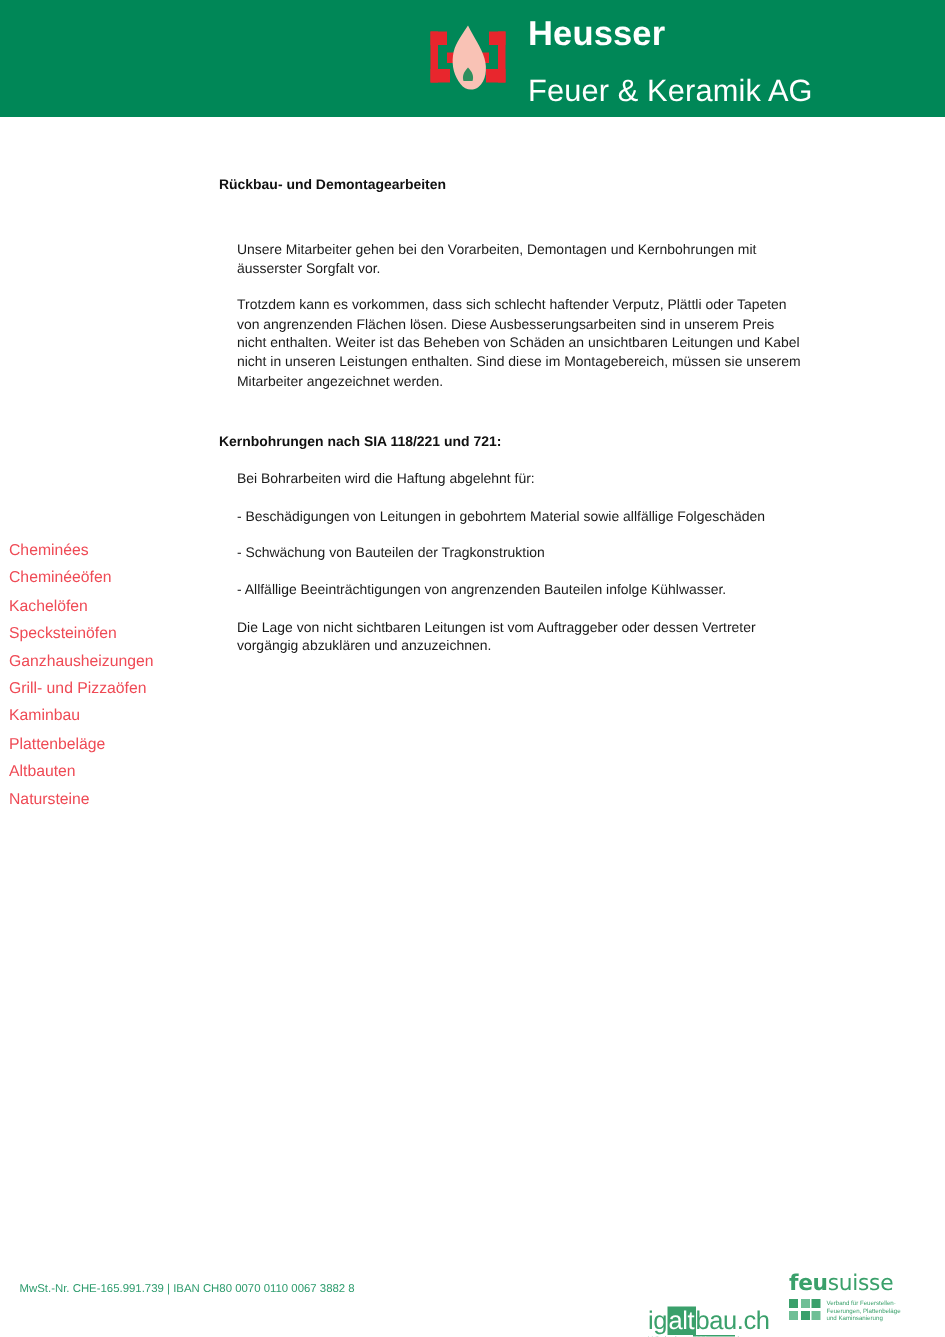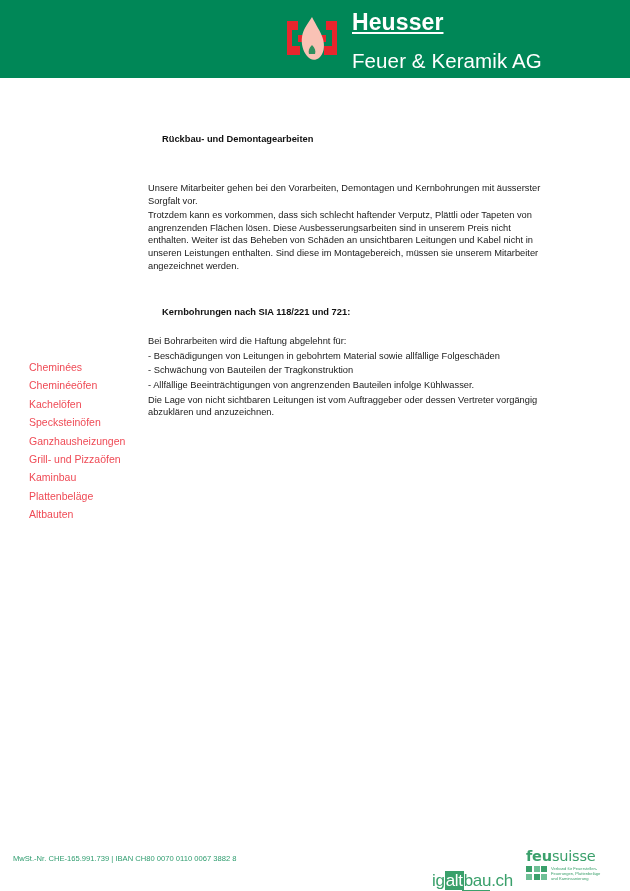--- a/index.html
+++ b/index.html
@@ -45,65 +45,64 @@
     flex-direction: column;
     justify-content: center;
     line-height: 1;
   }
   #brand-title {
     color: #ffffff;
     font-size: 23px;
     font-weight: bold;
     letter-spacing: 0.1px;
     margin-bottom: 17px;
-    text-decoration: underline;
   }
   #brand-subtitle {
     color: #ffffff;
     font-size: 20.5px;
     font-weight: normal;
     letter-spacing: 0.1px;
   }
 
   
   #sidebar {
     position: absolute;
     left: 0;
     top: 358px;
     width: 140px;
   }
   .nav-item {
     display: block;
     color: #ef4a55;
     font-size: 10.5px;
     line-height: 18.4px;
-    padding-left: 29px;
+    padding-left: 6px;
     text-decoration: none;
     white-space: nowrap;
   }
 
   
   #content {
     position: absolute;
     left: 146px;
     top: 117px;
     width: 400px;
   }
   .section-heading {
     font-size: 9.3px;
     font-weight: bold;
     line-height: 13px;
     color: #111111;
-    margin: 16px;
+    margin: 0;
   }
   .body-para {
     font-size: 9.3px;
     line-height: 12.6px;
     color: #1a1a1a;
-    margin: 2px;
+    margin: 12px;
   }
   .spacer-lg { height: 18px; }
   .spacer-md { height: 16px; }
 
   
   #footer {
     position: absolute;
     left: 0;
     bottom: 0;
     width: 630px;
@@ -213,20 +212,21 @@
 <nav id="sidebar">
   <a class="nav-item" href="#">Cheminées</a>
   <a class="nav-item" href="#">Cheminéeöfen</a>
   <a class="nav-item" href="#">Kachelöfen</a>
   <a class="nav-item" href="#">Specksteinöfen</a>
   <a class="nav-item" href="#">Ganzhausheizungen</a>
   <a class="nav-item" href="#">Grill- und Pizzaöfen</a>
   <a class="nav-item" href="#">Kaminbau</a>
   <a class="nav-item" href="#">Plattenbeläge</a>
   <a class="nav-item" href="#">Altbauten</a>
+  <a class="nav-item" href="#">Natursteine</a>
 </nav>
 
 <main id="content">
   <h2 class="section-heading">Rückbau- und Demontagearbeiten</h2>
   <div class="spacer-lg"></div>
   <p class="body-para">Unsere Mitarbeiter gehen bei den Vorarbeiten, Demontagen und Kernbohrungen mit äusserster Sorgfalt vor.</p>
   <p class="body-para">Trotzdem kann es vorkommen, dass sich schlecht haftender Verputz, Plättli oder Tapeten von angrenzenden Flächen lösen. Diese Ausbesserungsarbeiten sind in unserem Preis nicht enthalten. Weiter ist das Beheben von Schäden an unsichtbaren Leitungen und Kabel nicht in unseren Leistungen enthalten. Sind diese im Montagebereich, müssen sie unserem Mitarbeiter angezeichnet werden.</p>
   <div class="spacer-md"></div>
   <h2 class="section-heading">Kernbohrungen nach SIA 118/221 und 721:</h2>
   <p class="body-para">Bei Bohrarbeiten wird die Haftung abgelehnt für:</p>

